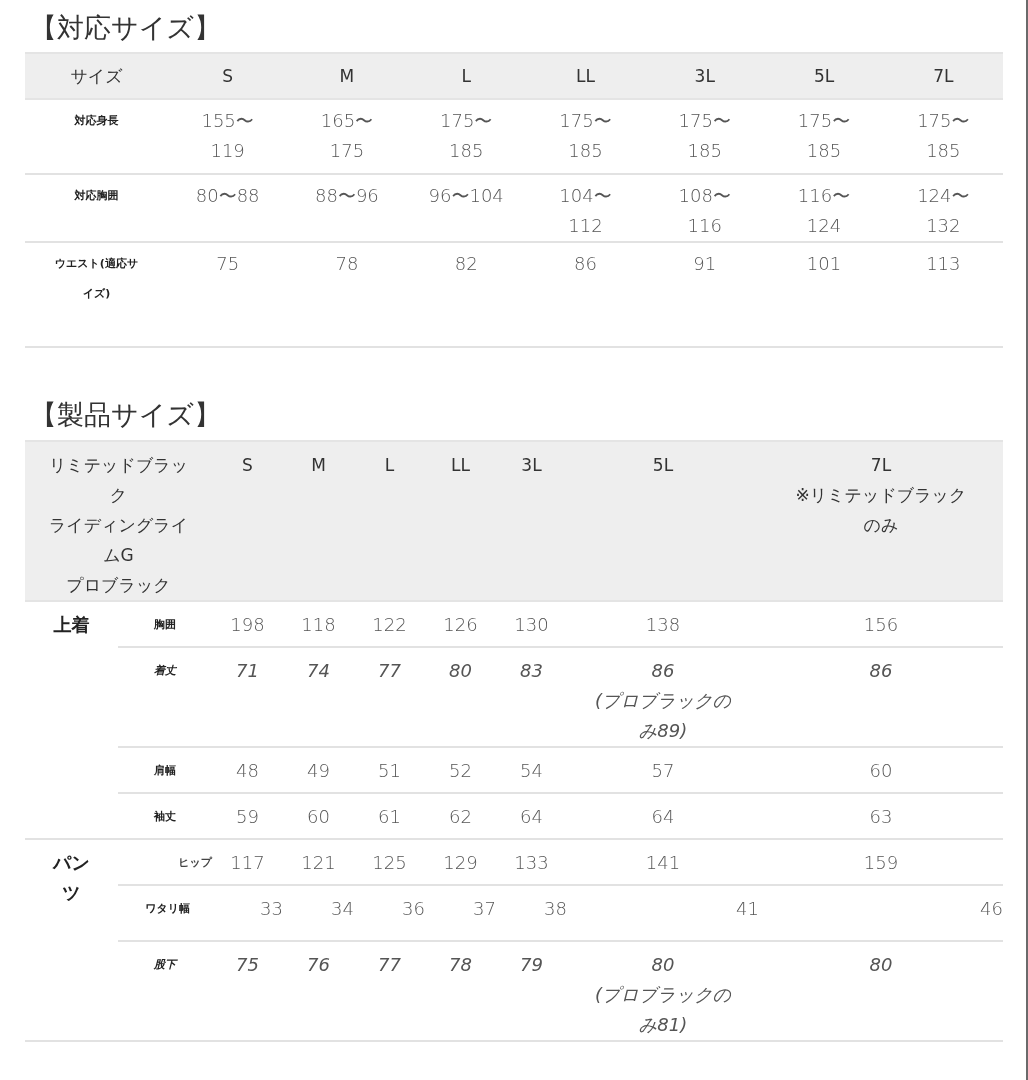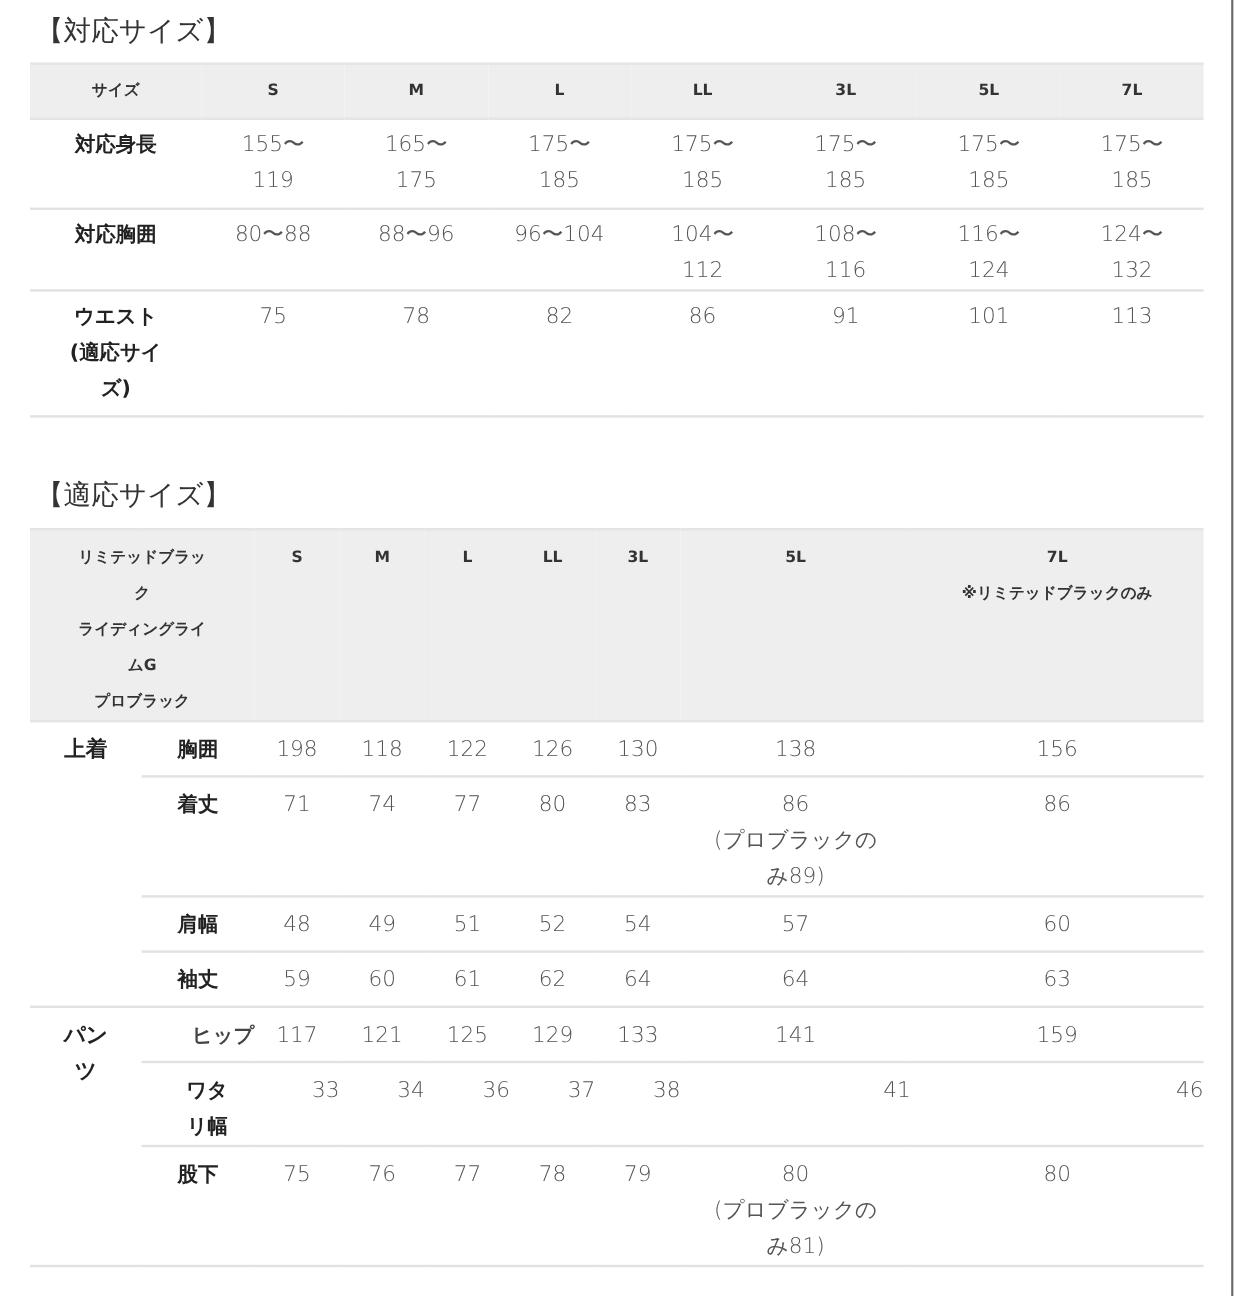--- a/index.html
+++ b/index.html
@@ -7,48 +7,48 @@
   body {
     position: relative;
     font-family: "DejaVu Sans", "Liberation Sans", sans-serif;
     color: #444;
   }
   .right-frame {
     position: absolute; top: 0; right: 0; width: 2px; height: 1080px; background: #6a6a6a;
   }
   .section-title {
     position: absolute; left: 30px;
-    font-size: 23px; color: #333; font-weight: normal; letter-spacing: 0px;
+    font-size: 27px; color: #333; font-weight: normal; letter-spacing: 0px;
   }
   table {
     position: absolute; left: 25px; width: 978px;
     border-collapse: collapse; table-layout: fixed;
   }
   th, td { text-align: center; vertical-align: top; font-size: 18px; line-height: 30px; }
   thead tr { background: #eeeeee; }
-  thead th { font-weight: bold; color: #333; font-size: 13px; }
+  thead th { font-weight: normal; color: #333; font-size: 17px; }
   tbody td { color: #555; font-weight: 300; border-bottom: 2px solid #e2e2e2; }
-  tbody th { color: #222; font-weight: bold; font-size: 17px; border-bottom: 2px solid #e2e2e2; }
+  tbody th { color: #222; font-weight: bold; font-size: 11px; border-bottom: 2px solid #e2e2e2; }
   .light { font-weight: bold; color: #444 !important; text-align: right; }
 
   
   #t1 { top: 52px; }
   #t1 thead th { height: 46px; line-height: 44px; border-top: 2px solid #e4e4e4; border-bottom: 2px solid #e4e4e4; }
   #t1 tbody td, #t1 tbody th { padding-top: 6px; }
   #t1 .r1 td, #t1 .r1 th { height: 75px; }
   #t1 .r2 td, #t1 .r2 th { height: 60px; }
   #t1 .r3 td, #t1 .r3 th { height: 105px; }
 
   
   #t2 { top: 440px; }
   #t2 thead th { height: 144px; padding-top: 8px; border-top: 2px solid #e4e4e4; border-bottom: 2px solid #e4e4e4; }
   #t2 tbody td, #t2 tbody th { padding-top: 8px; }
   #t2 td.group { border-bottom: 2px solid #e2e2e2; }
   #t2 .row-46 td, #t2 .row-46 th { height: 46px; }
-  #t2 .row-106 td, #t2 .row-106 th { height: 99px; }
+  #t2 .row-106 td, #t2 .row-106 th { height: 99px; font-style: italic; }
   #t2 .row-76 td, #t2 .row-76 th { height: 56px; text-align: right; }
   .group-label { color: #222; font-weight: bold; font-size: 18px; }
 </style>
 </head>
 <body>
 
 <div class="right-frame"></div>
 
 <h2 class="section-title" style="top:10px;">【対応サイズ】</h2>
 
@@ -102,21 +102,21 @@
       <td>78</td>
       <td>82</td>
       <td>86</td>
       <td>91</td>
       <td>101</td>
       <td>113</td>
     </tr>
   </tbody>
 </table>
 
-<h2 class="section-title" style="top:397px;">【適応サイズ】</h2>
+<h2 class="section-title" style="top:397px;">【製品サイズ】</h2>
 
 <table id="t2">
   <colgroup>
     <col style="width:93px">
       <col style="width:94px">
     <col style="width:71px">
       <col style="width:71px">
       <col style="width:71px">
       <col style="width:71px">
       <col style="width:71px">

